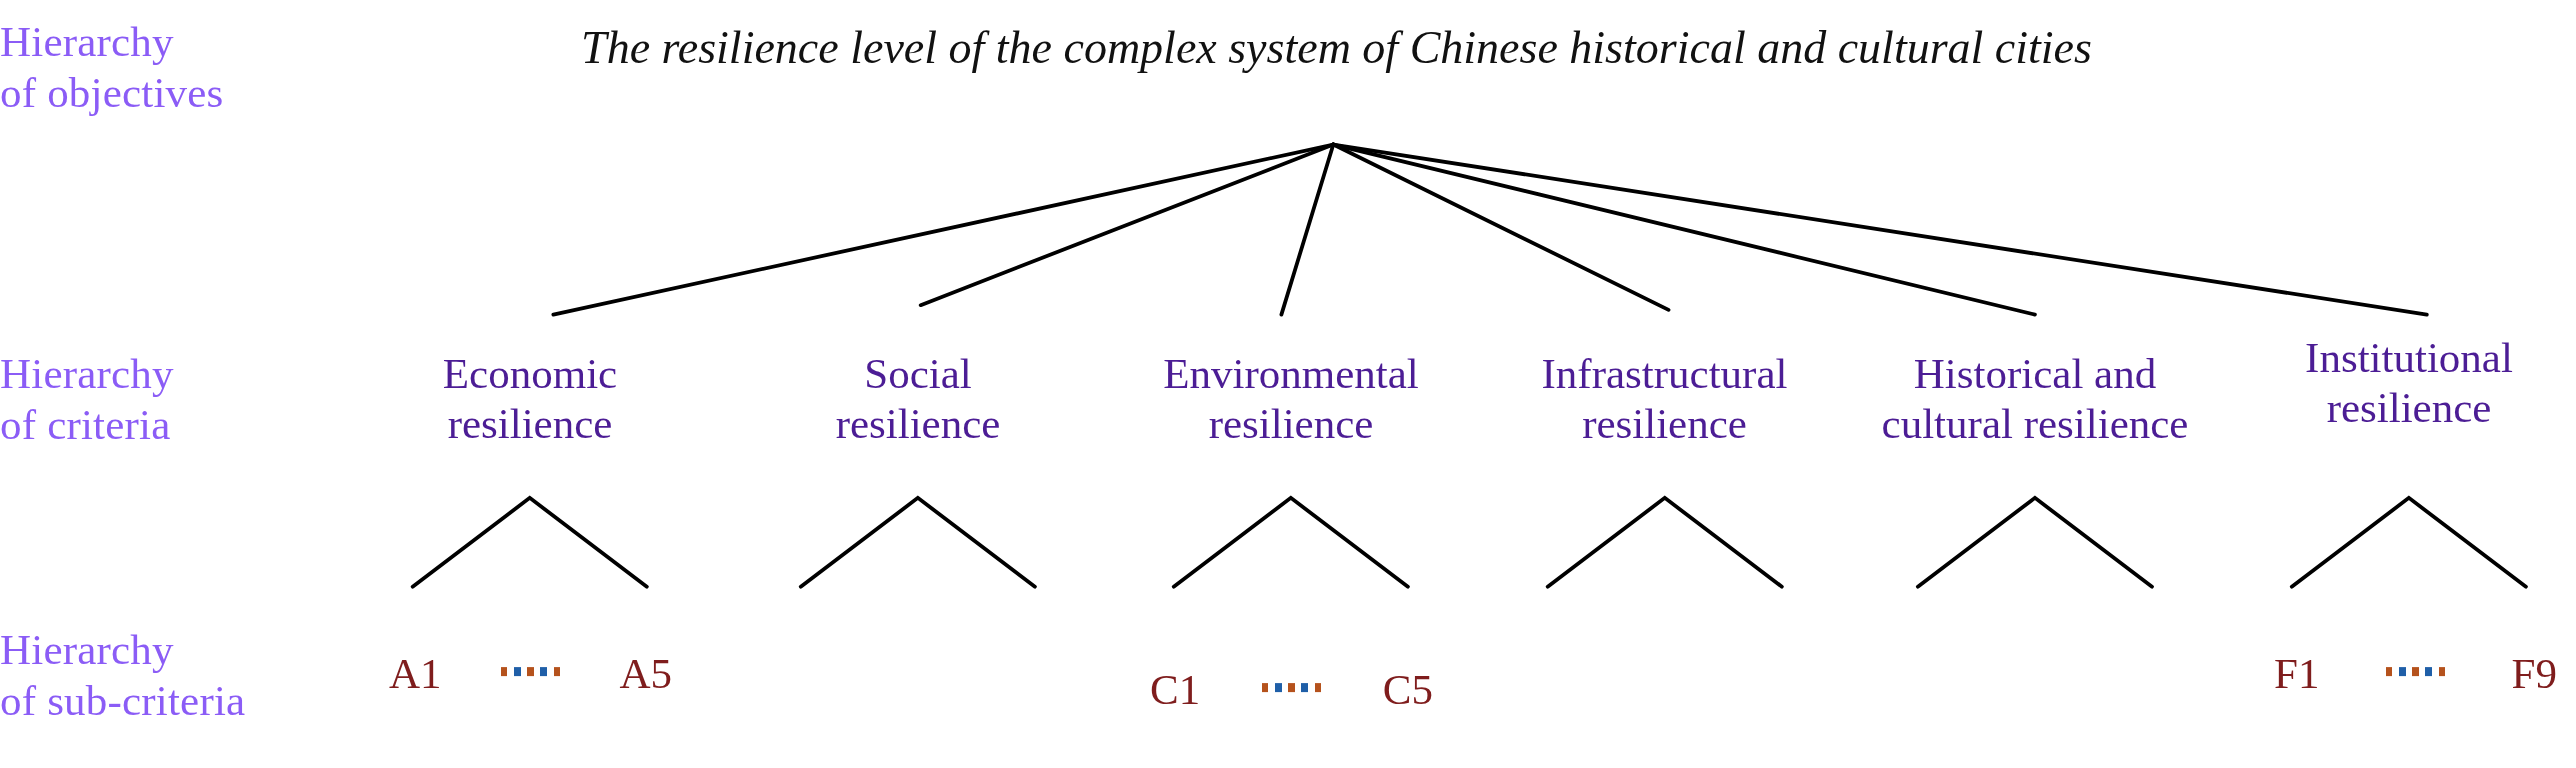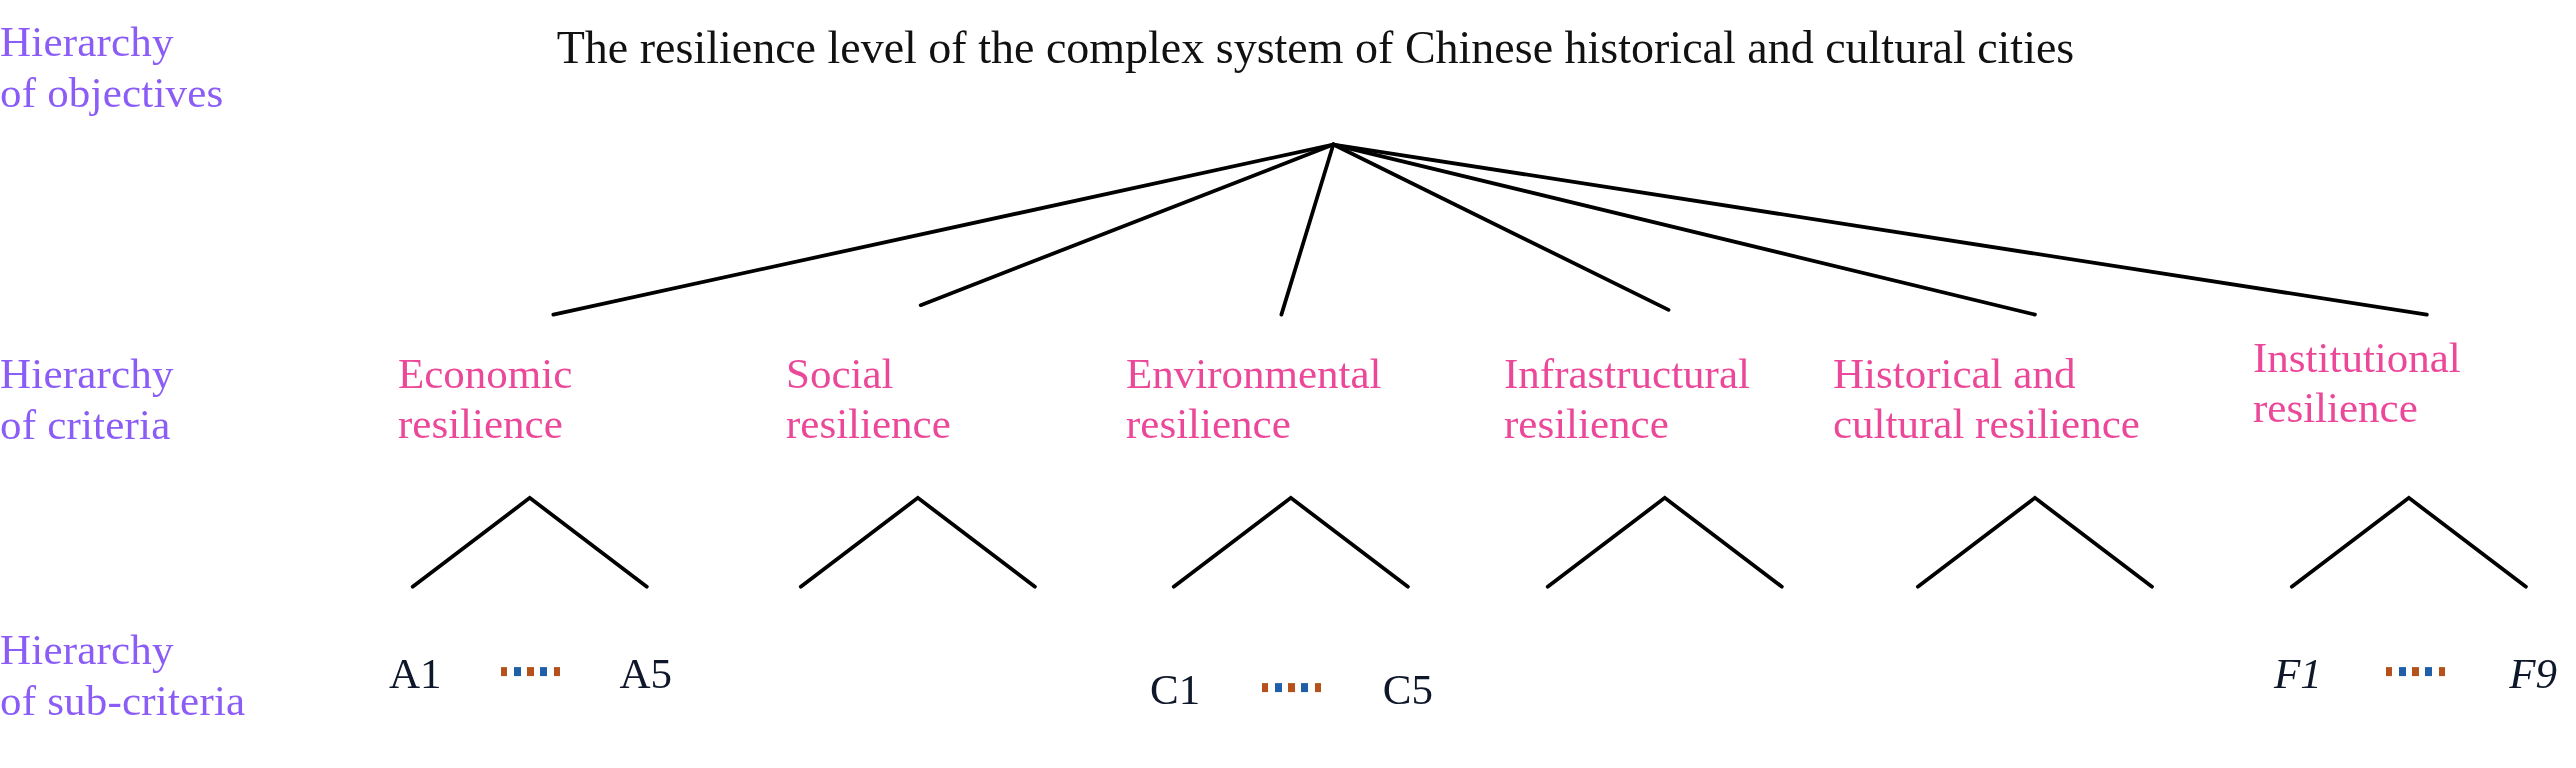--- a/index.html
+++ b/index.html
@@ -39,34 +39,34 @@
   .goal-title {
     position: absolute;
     text-align: center;
     font-size: 46px;
     line-height: 1.1;
     white-space: nowrap;
     color: #111111;
   }
   .criteria-node {
     position: absolute;
-    text-align: left;
+    text-align: center;
     font-size: 43px;
     line-height: 1.17;
     white-space: pre-line;
-    color: #ec4899;
+    color: #4c1d95;
   }
   .sub-group {
     position: absolute;
     display: flex;
     align-items: center;
     justify-content: space-between;
     font-size: 43px;
     line-height: 1;
-    color: #0f172a;
+    color: #7f1d1d;
   }
   .sub-code {
     white-space: nowrap;
   }
   .sub-dots {
     flex: 0 0 auto;
     display: flex;
     align-items: center;
     gap: 6.6px;
     margin: 0 9.4px;
@@ -111,21 +111,21 @@
 
   <div class="row-label" style="left:0px; top:17px; width:378px;">Hierarchy
 of objectives</div>
 
   <div class="row-label" style="left:0px; top:349px; width:378px;">Hierarchy
 of criteria</div>
 
   <div class="row-label" style="left:0px; top:625px; width:397px;">Hierarchy
 of sub-criteria</div>
 
-  <div class="goal-title" style="left:376px; top:23px; width:1879px;">The resilience level of the complex system of Chinese historical and cultural cities</div>
+  <div class="goal-title" style="left:397px; top:23px; width:1879px;font-style:italic;">The resilience level of the complex system of Chinese historical and cultural cities</div>
 
   <div class="criteria-node" style="left:398px; top:349px; width:264px;">Economic
 resilience</div>
 
   <div class="criteria-node" style="left:786px; top:349px; width:264px;">Social
 resilience</div>
 
   <div class="criteria-node" style="left:1126px; top:349px; width:330px;">Environmental
 resilience</div>
 
@@ -158,21 +158,21 @@
         <i class="w"></i>
         <i class="o"></i>
         <i class="w"></i>
         <i class="o"></i>
     </span>
     <span class="sub-code">C5</span>
   </div>
 
 
 
-  <div class="sub-group" style="left:2274px; top:652px; width:283px;font-style:italic;">
+  <div class="sub-group" style="left:2274px; top:652px; width:283px;">
     <span class="sub-code">F1</span>
     <span class="sub-dots">
       <i class="o"></i>
         <i class="w"></i>
         <i class="o"></i>
         <i class="w"></i>
         <i class="o"></i>
     </span>
     <span class="sub-code">F9</span>
   </div>

